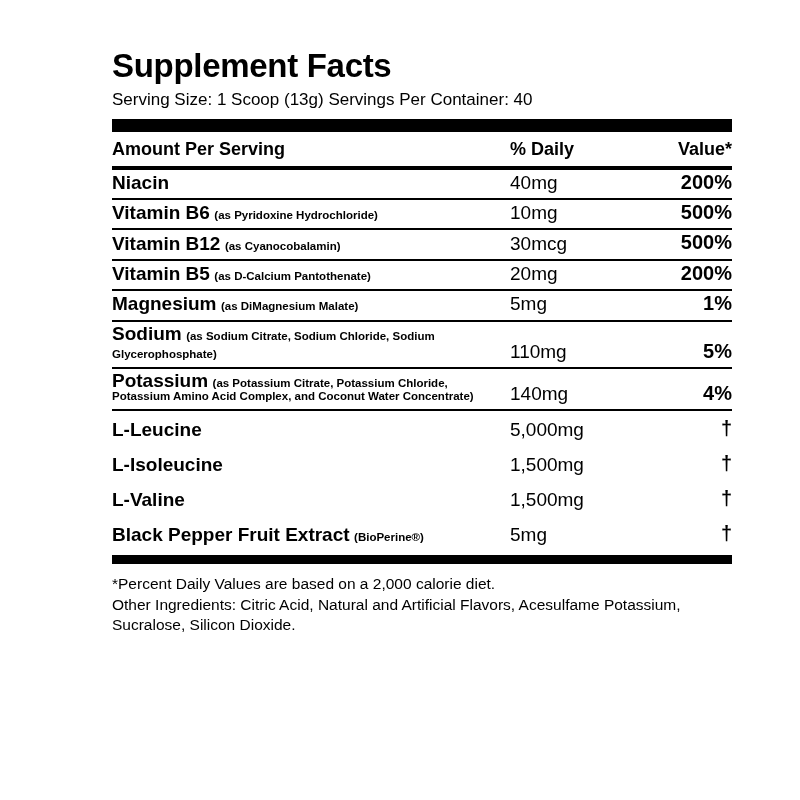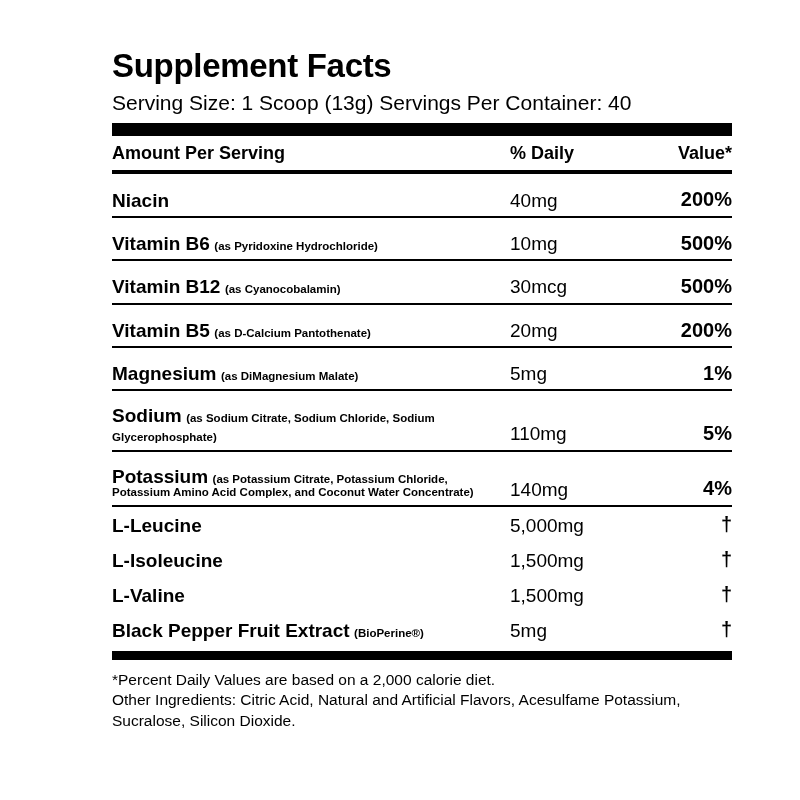--- a/index.html
+++ b/index.html
@@ -21,21 +21,21 @@
     width: 620px;
   }
   .title {
     font-size: 33px;
     font-weight: bold;
     letter-spacing: -0.3px;
     line-height: 1.1;
     margin: 0 0 6px 0;
   }
   .serving {
-    font-size: 21px;
+    font-size: 17px;
     line-height: 1.2;
     margin: 0 0 8px 0;
   }
   .rule-thick {
     height: 13px;
     background: #000;
     margin: 2px 0 0 0;
   }
   .rule-med {
     height: 4px;
@@ -59,21 +59,21 @@
   .hdr-row td {
     font-size: 18px;
     font-weight: bold;
     padding: 7px 0 6px 0;
   }
   .c-name { width: 398px; }
   .c-amt  { width: 128px; text-align: left; }
   .c-dv   { width: 94px;  text-align: right; }
 
   .row td {
-    padding: 14px 0 5px 0;
+    padding: 1px 0 5px 0;
     border-bottom: 2px solid #000;
   }
   .nutrient {
     font-size: 19px;
     font-weight: bold;
     line-height: 1.12;
   }
   .sub {
     font-size: 11.5px;
     font-weight: bold;

